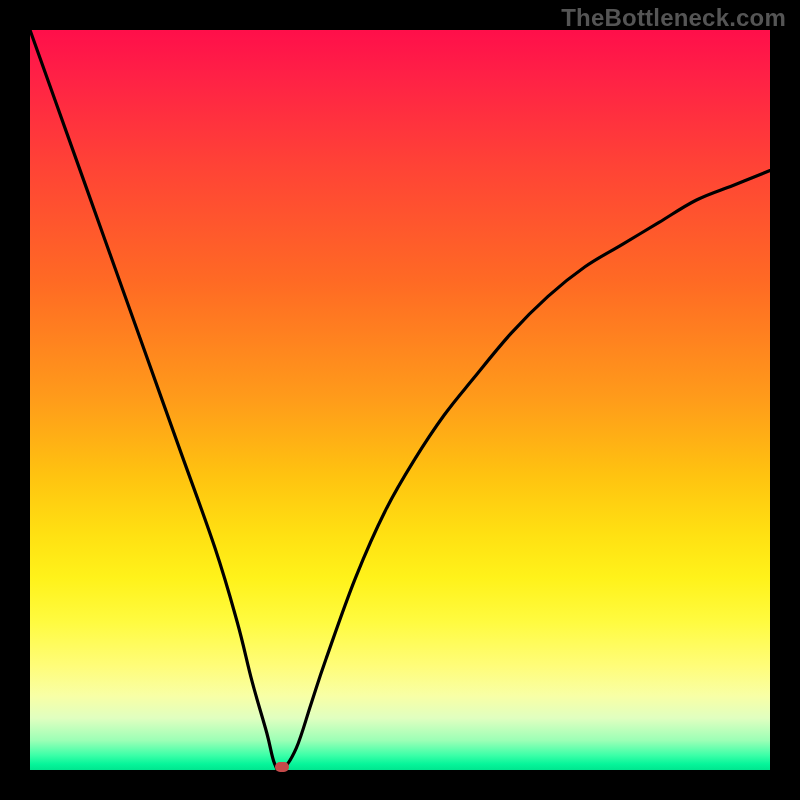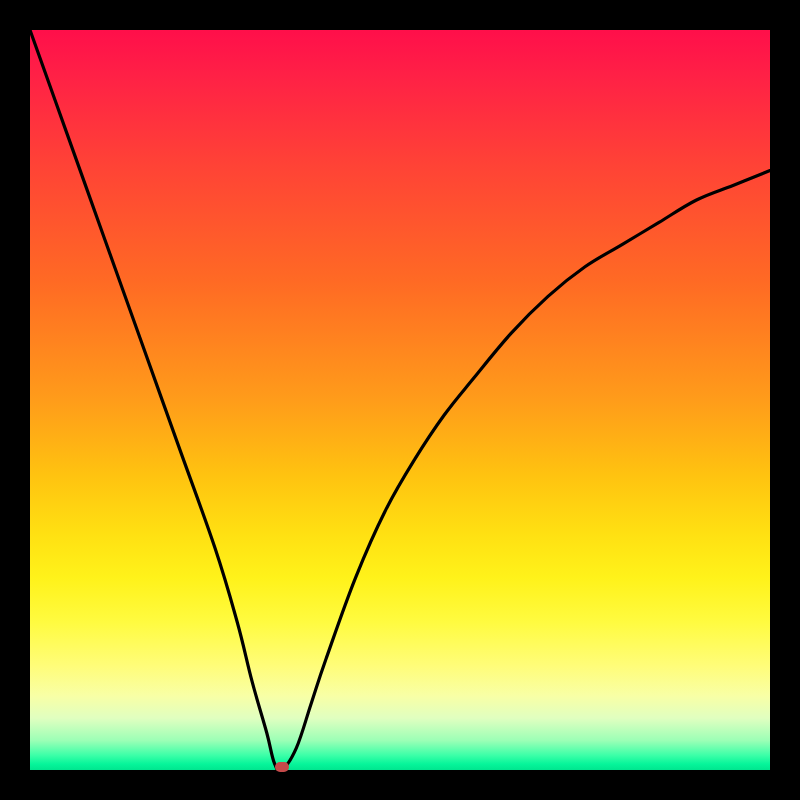--- a/index.html
+++ b/index.html
@@ -58,20 +58,21 @@
     border-radius: 5px;
     background: #c54a4a;
     transform: translate(-50%, -50%);
   }
 </style>
 </head>
 <body>
 
 <div class="container">
 
+  <div class="watermark">TheBottleneck.com</div>
 
   <div class="plot-outer">
 
     <div class="gradient-area" id="gradient-area" style="left: 30px; top: 30px; width: 740px; height: 740px;"></div>
 
     <svg class="curve-layer" id="curve-svg" width="800" height="800" viewBox="0 0 800 800">
       <path id="curve-path" fill="none" stroke="#000" stroke-width="3.2" stroke-linejoin="round" stroke-linecap="round" d="M 30.0 30.0 C 36.7 48.6, 53.7 96.3, 67.0 133.6 C 80.3 170.9, 90.7 199.9, 104.0 237.2 C 117.3 274.5, 127.7 303.5, 141.0 340.8 C 154.3 378.1, 164.7 407.1, 178.0 444.4 C 191.3 481.7, 204.3 516.0, 215.0 548.0 C 225.7 580.0, 230.5 598.0, 237.2 622.0 C 243.9 646.0, 246.7 661.2, 252.0 681.2 C 257.3 701.2, 262.8 718.3, 266.8 733.0 C 270.8 747.7, 271.5 755.9, 274.2 762.6 C 276.9 769.3, 277.6 772.7, 281.6 770.0 C 285.6 767.3, 291.1 759.8, 296.4 747.8 C 301.7 735.8, 305.9 719.4, 311.2 703.4 C 316.5 687.4, 318.0 681.6, 326.0 659.0 C 334.0 636.4, 344.9 604.2, 355.6 577.6 C 366.3 551.0, 374.5 532.3, 385.2 511.0 C 395.9 489.7, 404.1 476.5, 414.8 459.2 C 425.5 441.9, 433.7 429.5, 444.4 414.8 C 455.1 400.1, 462.0 392.5, 474.0 377.8 C 486.0 363.1, 497.7 348.1, 511.0 333.4 C 524.3 318.7, 534.7 308.4, 548.0 296.4 C 561.3 284.4, 571.7 276.1, 585.0 266.8 C 598.3 257.5, 608.7 252.6, 622.0 244.6 C 635.3 236.6, 645.7 230.4, 659.0 222.4 C 672.3 214.4, 682.7 206.9, 696.0 200.2 C 709.3 193.5, 719.7 190.7, 733.0 185.4 C 746.3 180.1, 763.3 173.3, 770.0 170.6"></path>
     </svg>
 
     <div class="marker" id="marker" style="left: 281.6px; top: 767px; background: rgb(197, 74, 74);"></div>

